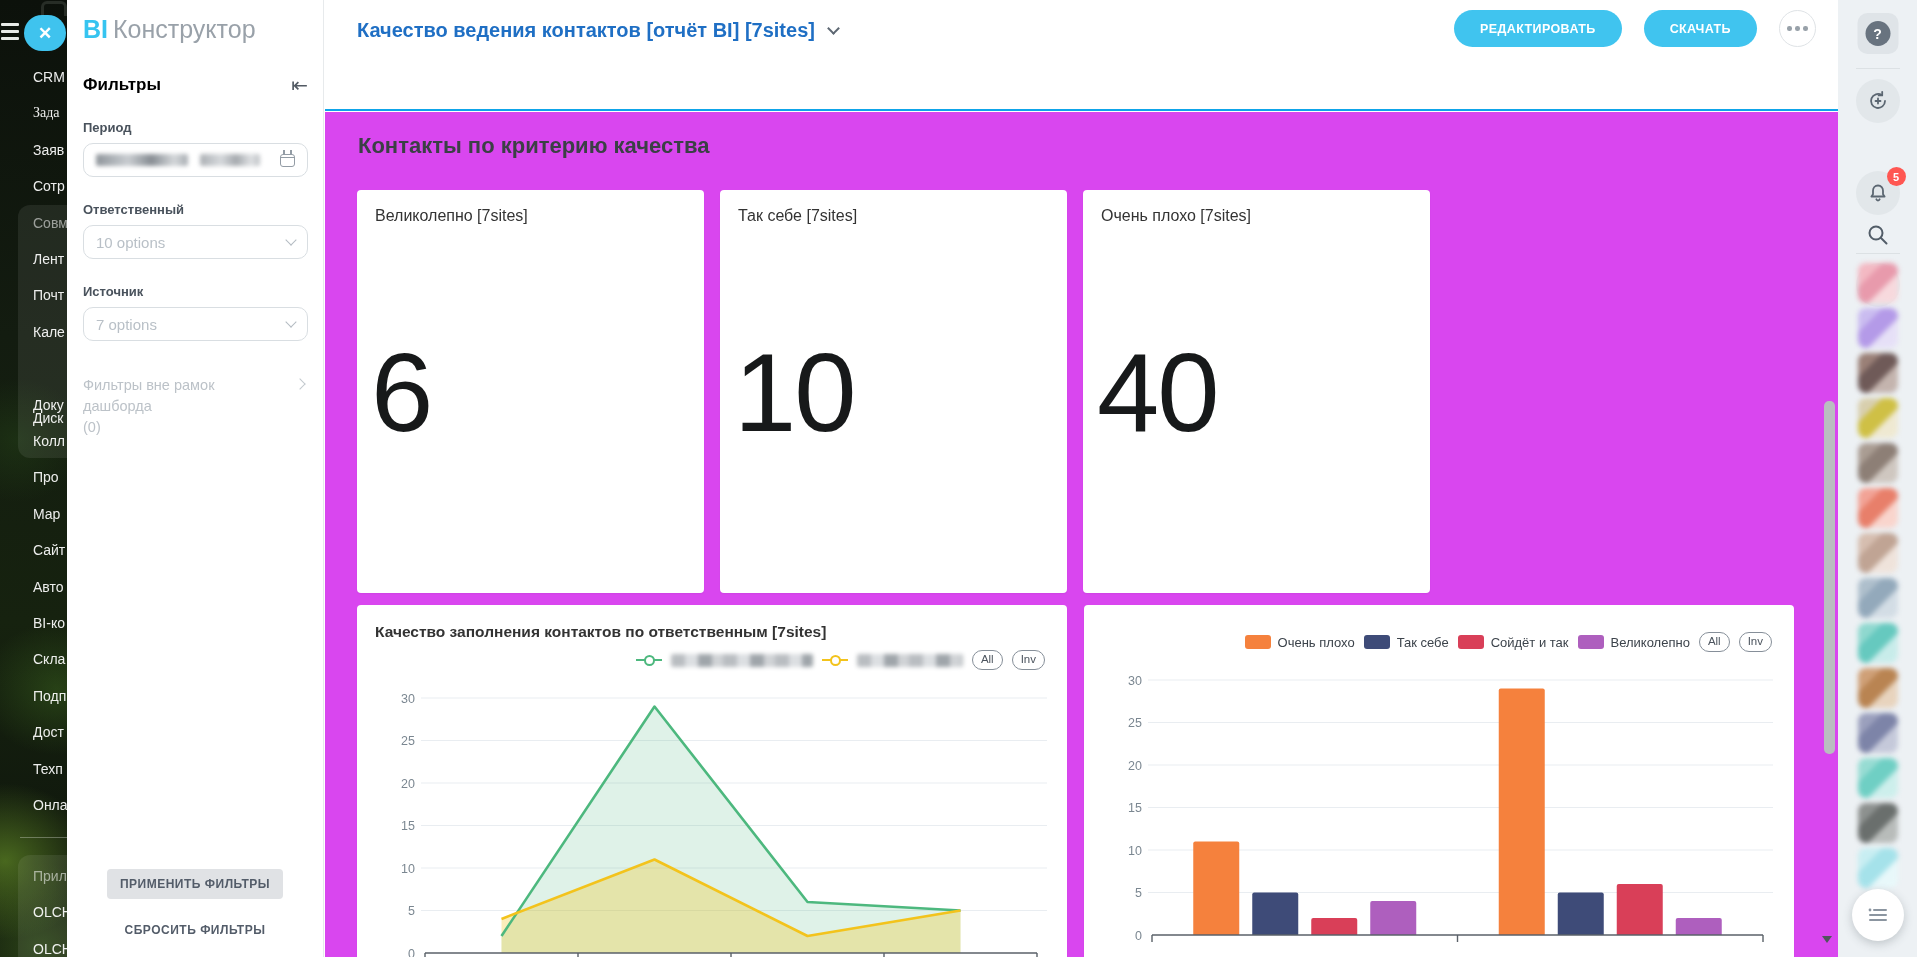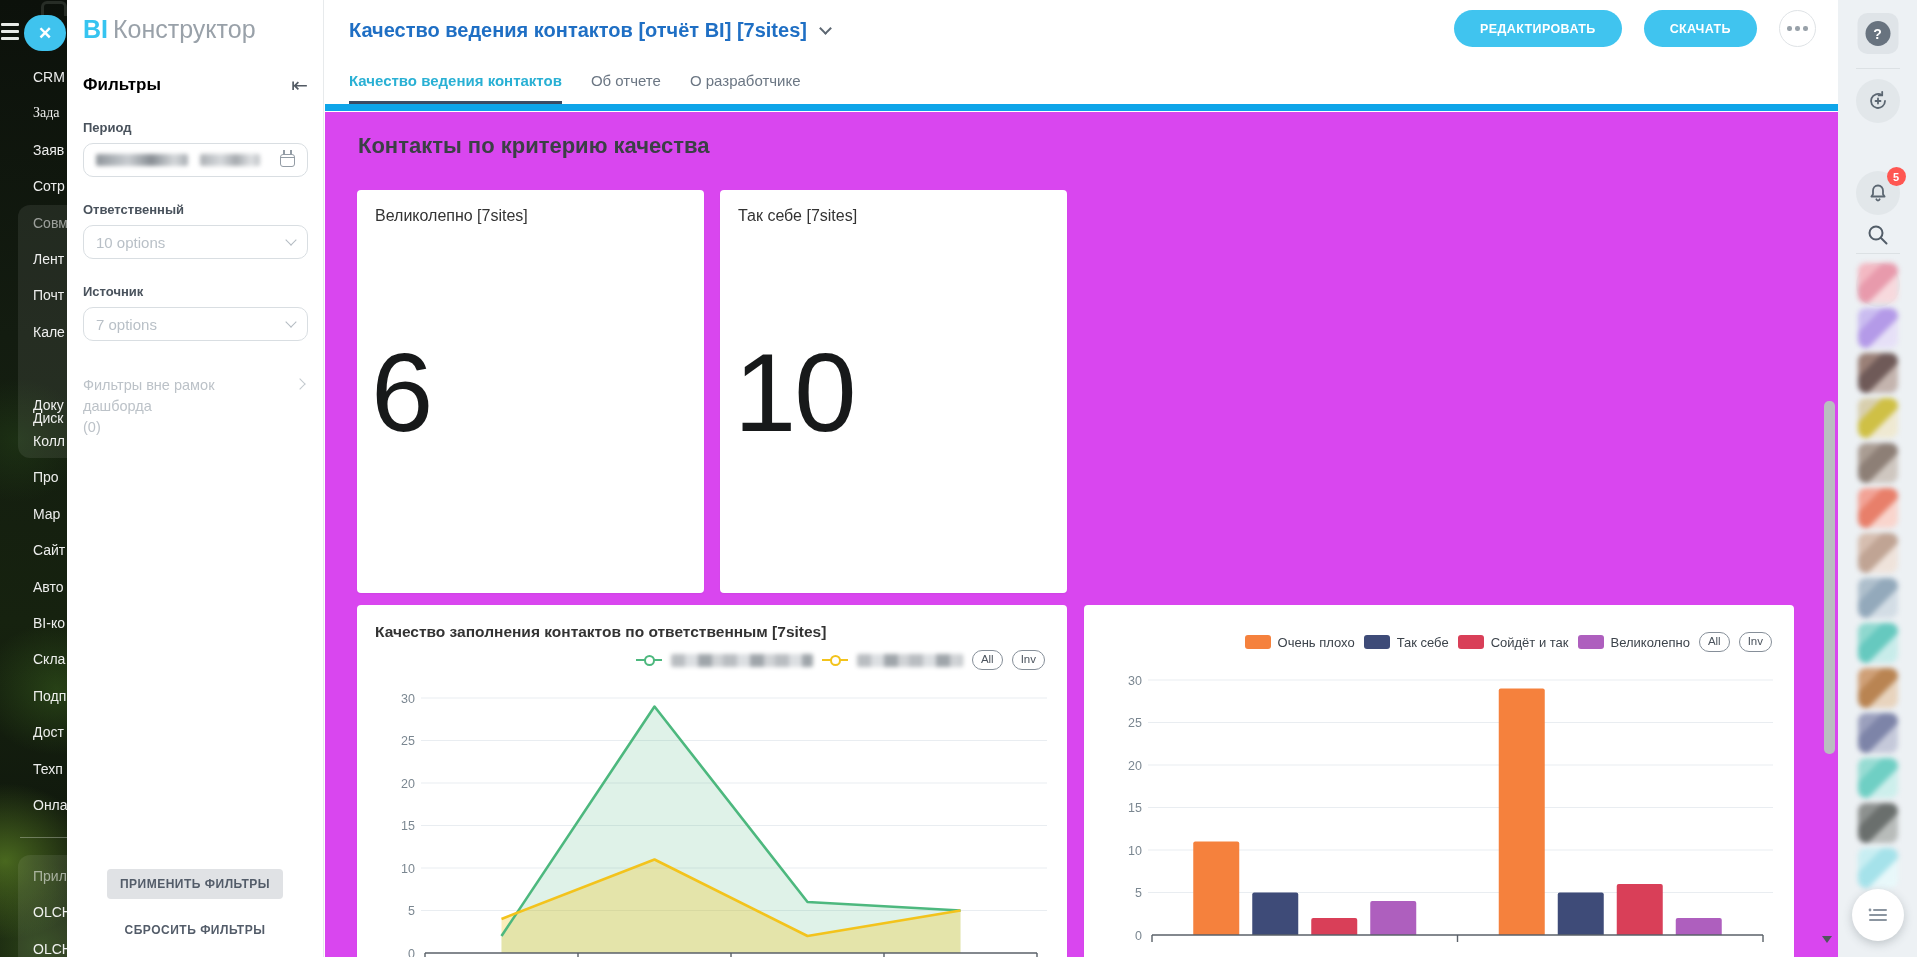--- a/index.html
+++ b/index.html
@@ -61,21 +61,21 @@
   .apply-btn { position:absolute; bottom:58px; left:50%; transform:translateX(-50%); border:none;
     width:176px; height:30px; background:#e0e2e5; border-radius:4px; font-size:12px; font-weight:700;
     color:#535c69; letter-spacing:.5px; cursor:pointer; font-family:inherit; }
   .reset-btn { position:absolute; bottom:20px; left:50%; transform:translateX(-50%); border:none;
     background:none; font-size:12px; font-weight:700; color:#535c69; letter-spacing:.5px;
     cursor:pointer; font-family:inherit; white-space:nowrap; }
 
   
   .main { position:absolute; left:325px; right:79px; top:0; bottom:0; }
   .main-header { position:absolute; top:0; left:0; right:0; height:111px; background:#fff;
-    border-bottom:7px solid #0ea5e9; z-index:2; }
+    border-bottom:2px solid #0ea5e9; z-index:2;padding-left:8px; }
   .title-row { height:60px; display:flex; align-items:center; padding-left:24px; cursor:pointer; width:fit-content; }
   .page-title { font-size:20px; font-weight:700; color:#1f6fc4; }
   .title-chev { width:9px; height:9px; border-right:2px solid #5d6772; border-bottom:2px solid #5d6772;
     transform:rotate(45deg); margin:-4px 0 0 14px; }
   .actions { position:absolute; top:10px; right:22px; display:flex; align-items:center; gap:22px; }
   .btn-pill { height:37px; padding:0 26px; border:none; border-radius:19px; background:#40c4ef;
     color:#fff; font-size:12.5px; font-weight:700; letter-spacing:.4px; cursor:pointer; font-family:inherit; }
   .btn-dots { width:37px; height:37px; border-radius:50%; border:1px solid #dfe3e6; background:#fff;
     display:flex; align-items:center; justify-content:center; gap:3.5px; cursor:pointer; }
   .btn-dots i { width:4.5px; height:4.5px; border-radius:50%; background:#98a1a9; }
@@ -222,38 +222,37 @@
       </div>
       <div class="actions">
         <button class="btn-pill">РЕДАКТИРОВАТЬ</button>
         <button class="btn-pill">СКАЧАТЬ</button>
         <button class="btn-dots">
             <i></i>
             <i></i>
             <i></i>
           </button>
       </div>
-      <div class="tabs">
-        <div class="tab active">Качество ведения контактов</div>
-        <div class="tab">Об отчете</div>
-        <div class="tab">О разработчике</div>
-      </div>
     </div>
 
     <div class="content">
       <div class="section-title">Контакты по критерию качества</div>
 
       <div class="kpi-row">
         <div class="kpi-card">
           <div class="kpi-title">Великолепно [7sites]</div>
           <div class="kpi-value">6</div>
         </div>
         <div class="kpi-card">
           <div class="kpi-title">Так себе [7sites]</div>
           <div class="kpi-value">10</div>
+        </div>
+        <div class="kpi-card">
+          <div class="kpi-title">Очень плохо [7sites]</div>
+          <div class="kpi-value">40</div>
         </div>
       </div>
 
       <div class="charts-row">
         <div class="chart-card">
           <div class="chart-title">Качество заполнения контактов по ответственным [7sites]</div>
           <div class="chart-legend">
             <span class="lmark" style="--c:#4db87e"></span>
             <span class="legend-redact lr1"></span>
             <span class="lmark" style="--c:#f3c31c"></span>

